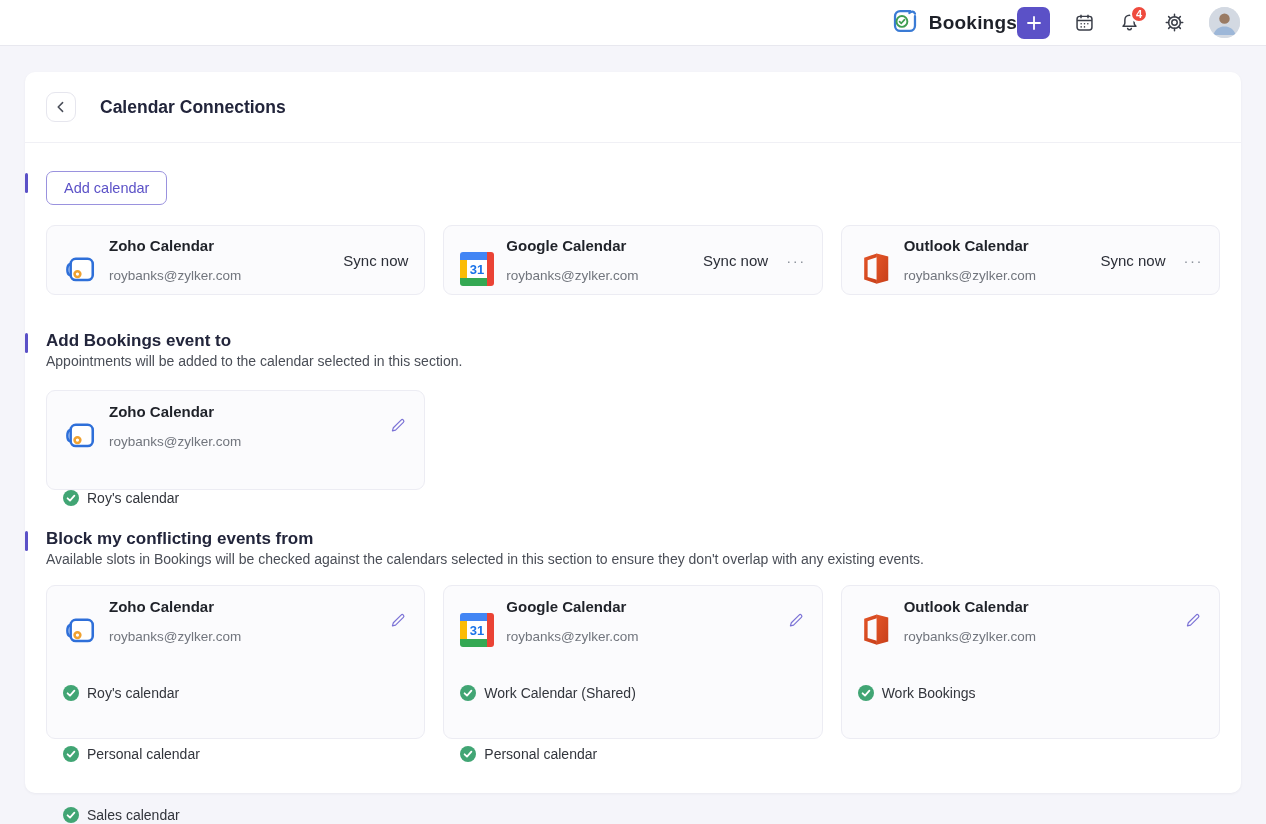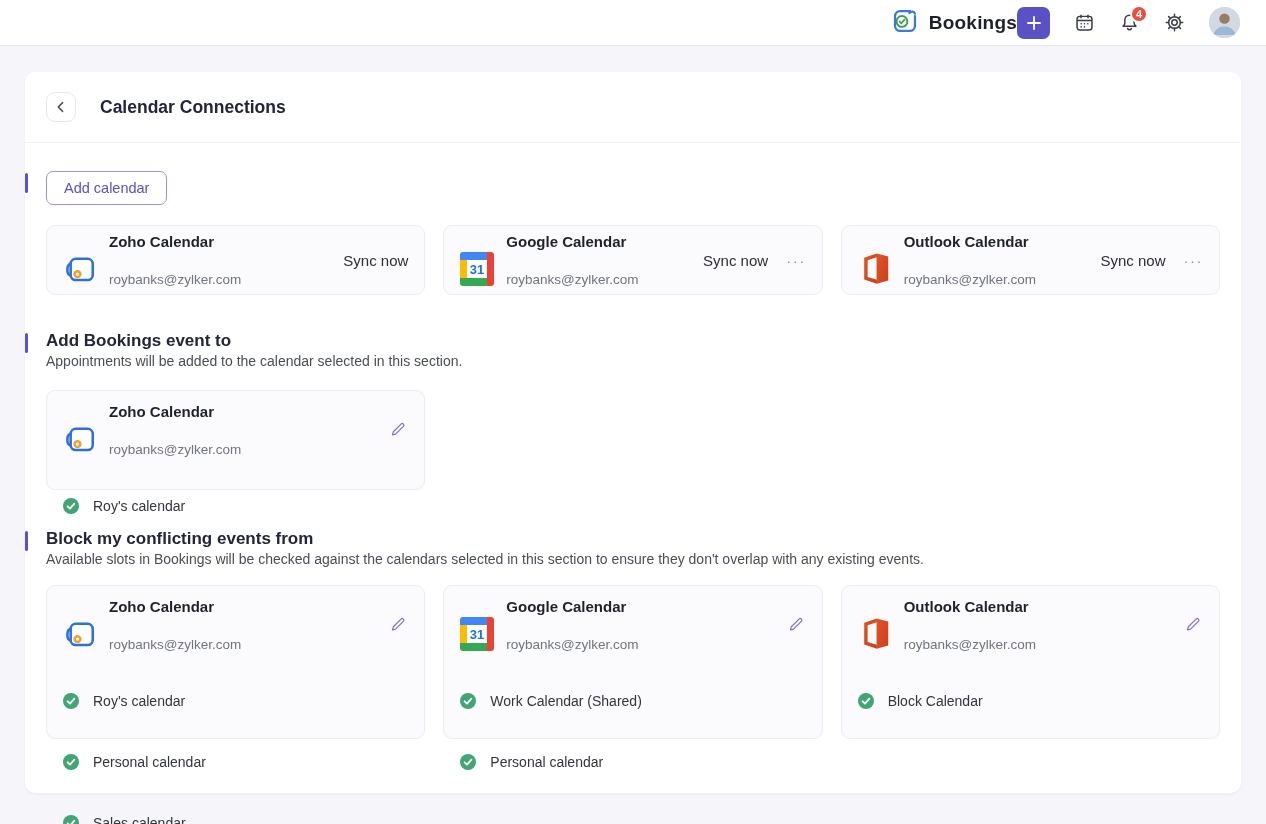--- a/index.html
+++ b/index.html
@@ -52,32 +52,32 @@
   .cards.tall   { margin-top:18px; }
 
   .card { background:#fbfbfd; border:1px solid #ececf3; border-radius:9px; padding:12px 16px; }
   .card.h70  { height:70px; display:flex; align-items:center; }
   .card.h100 { height:100px; }
   .card.h154 { height:154px; }
 
   .provider { display:flex; align-items:center; gap:12px; flex:1; min-width:0; }
   .p-icon { width:34px; height:16px; flex:0 0 34px; display:grid; place-items:center;text-decoration:underline; }
   .p-name  { font-size:15px; font-weight:700; color:#1f2229; line-height:1.25; }
-  .p-email { font-size:13.5px; color:#71757d; margin-top:20px; }
+  .p-email { font-size:13.5px; color:#71757d; margin-top:12px; }
 
   .card-right { display:flex; align-items:center; gap:18px; margin-left:12px; }
   .sync-link { font-size:15px; font-weight:500; color:#2b2e37; cursor:pointer; white-space:nowrap; }
   .menu-dots { font-size:15px; color:#8d939c; letter-spacing:1.5px; cursor:pointer; line-height:1; }
 
   .card-head { display:flex; align-items:center; }
   .edit-btn { background:none; border:none; cursor:pointer; margin-left:auto; padding:2px;
               display:grid; place-items:center; }
 
   .cal-items { margin-top:8px; list-style:none; }
-  .cal-items li { display:flex; align-items:flex-start; gap:14px; padding:4px 0;margin-top:37px; }
+  .cal-items li { display:flex; align-items:flex-start; gap:8px; padding:4px 0;margin-top:37px; }
   .check { width:16px; height:16px; border-radius:50%; background:#41A574; flex:0 0 16px;
            display:grid; place-items:center; }
   .item-label { font-size:14px; color:#32353c; }
 </style>
 </head>
 <body>
 
 <svg width="0" height="0" style="position:absolute">
   <defs>
     <linearGradient id="olg" x1="0" y1="0" x2="1" y2="1">
@@ -408,21 +408,21 @@
                 </svg>
             </button>
           </div>
           <ul class="cal-items">
             <li>
               <span class="check">
                   <svg width="12" height="12" viewBox="0 0 12 12">
                     <use href="#check-sm"></use>
                   </svg>
                 </span>
-              <span class="item-label">Block Calendar</span>
+              <span class="item-label">Work Bookings</span>
             </li>
           </ul>
         </div>
 
       </div>
     </section>
 
   </div>
 </main>
 

